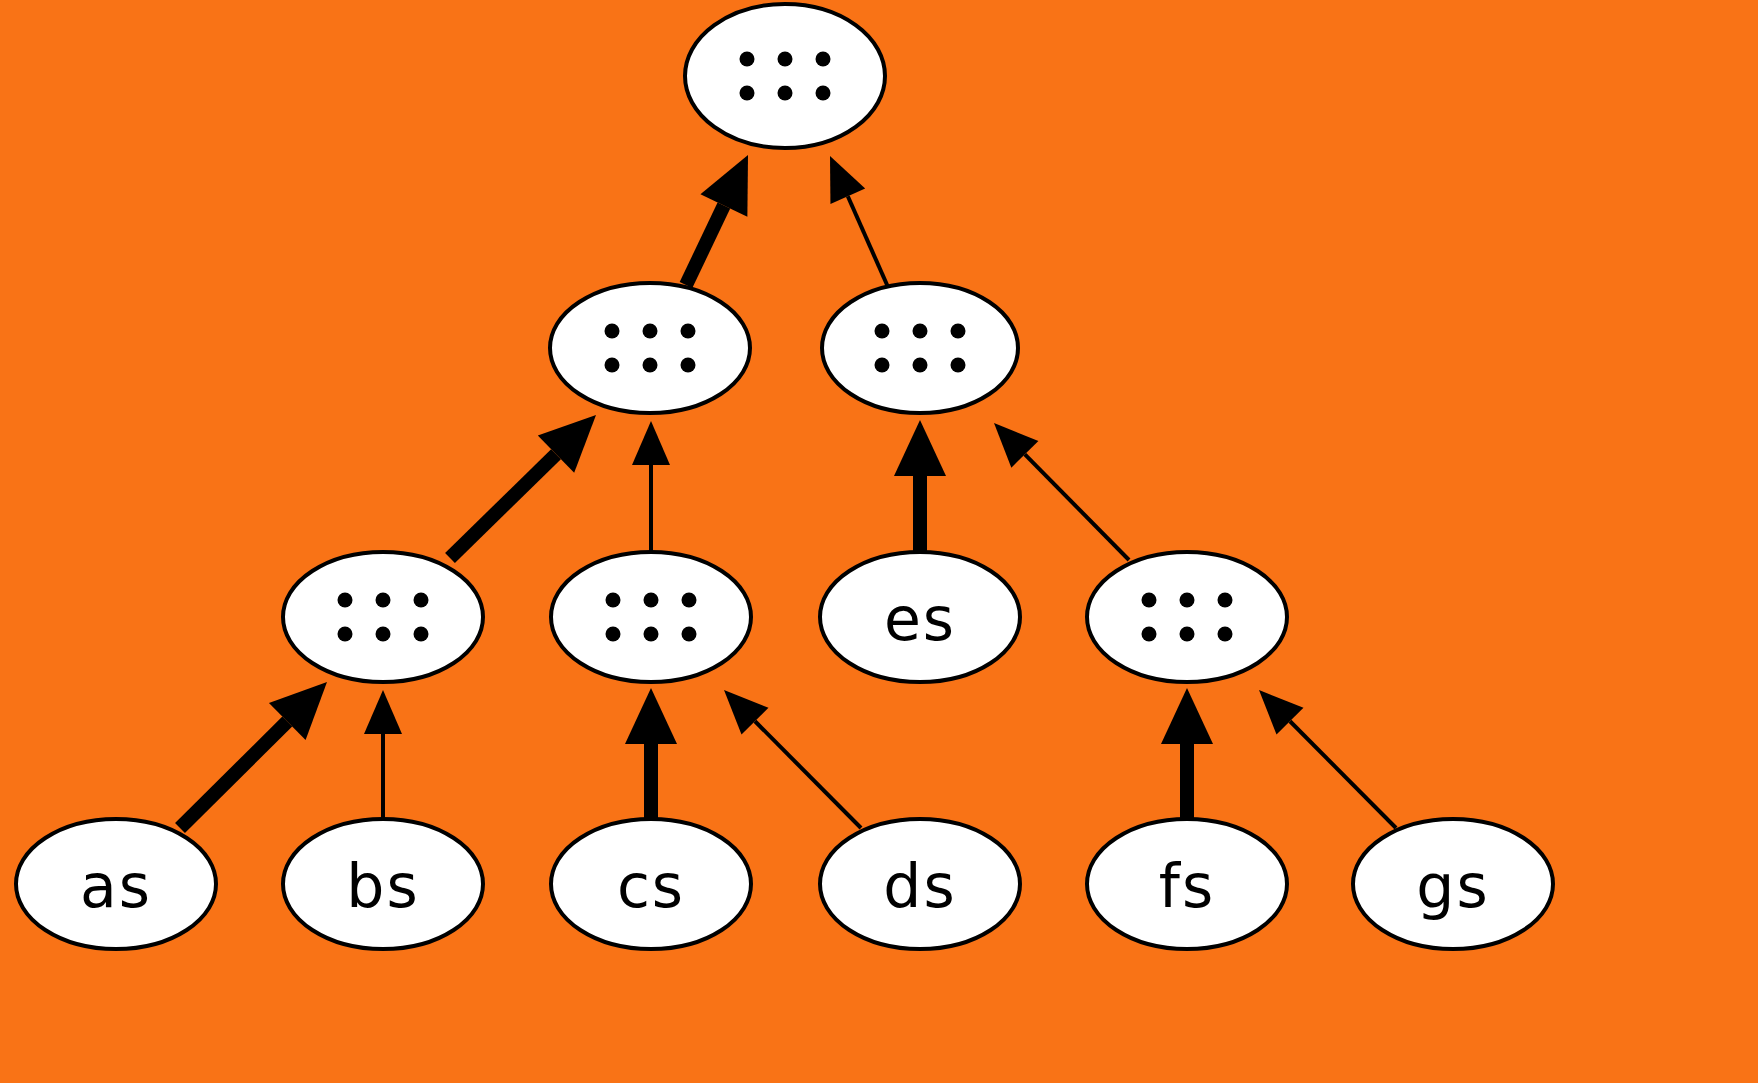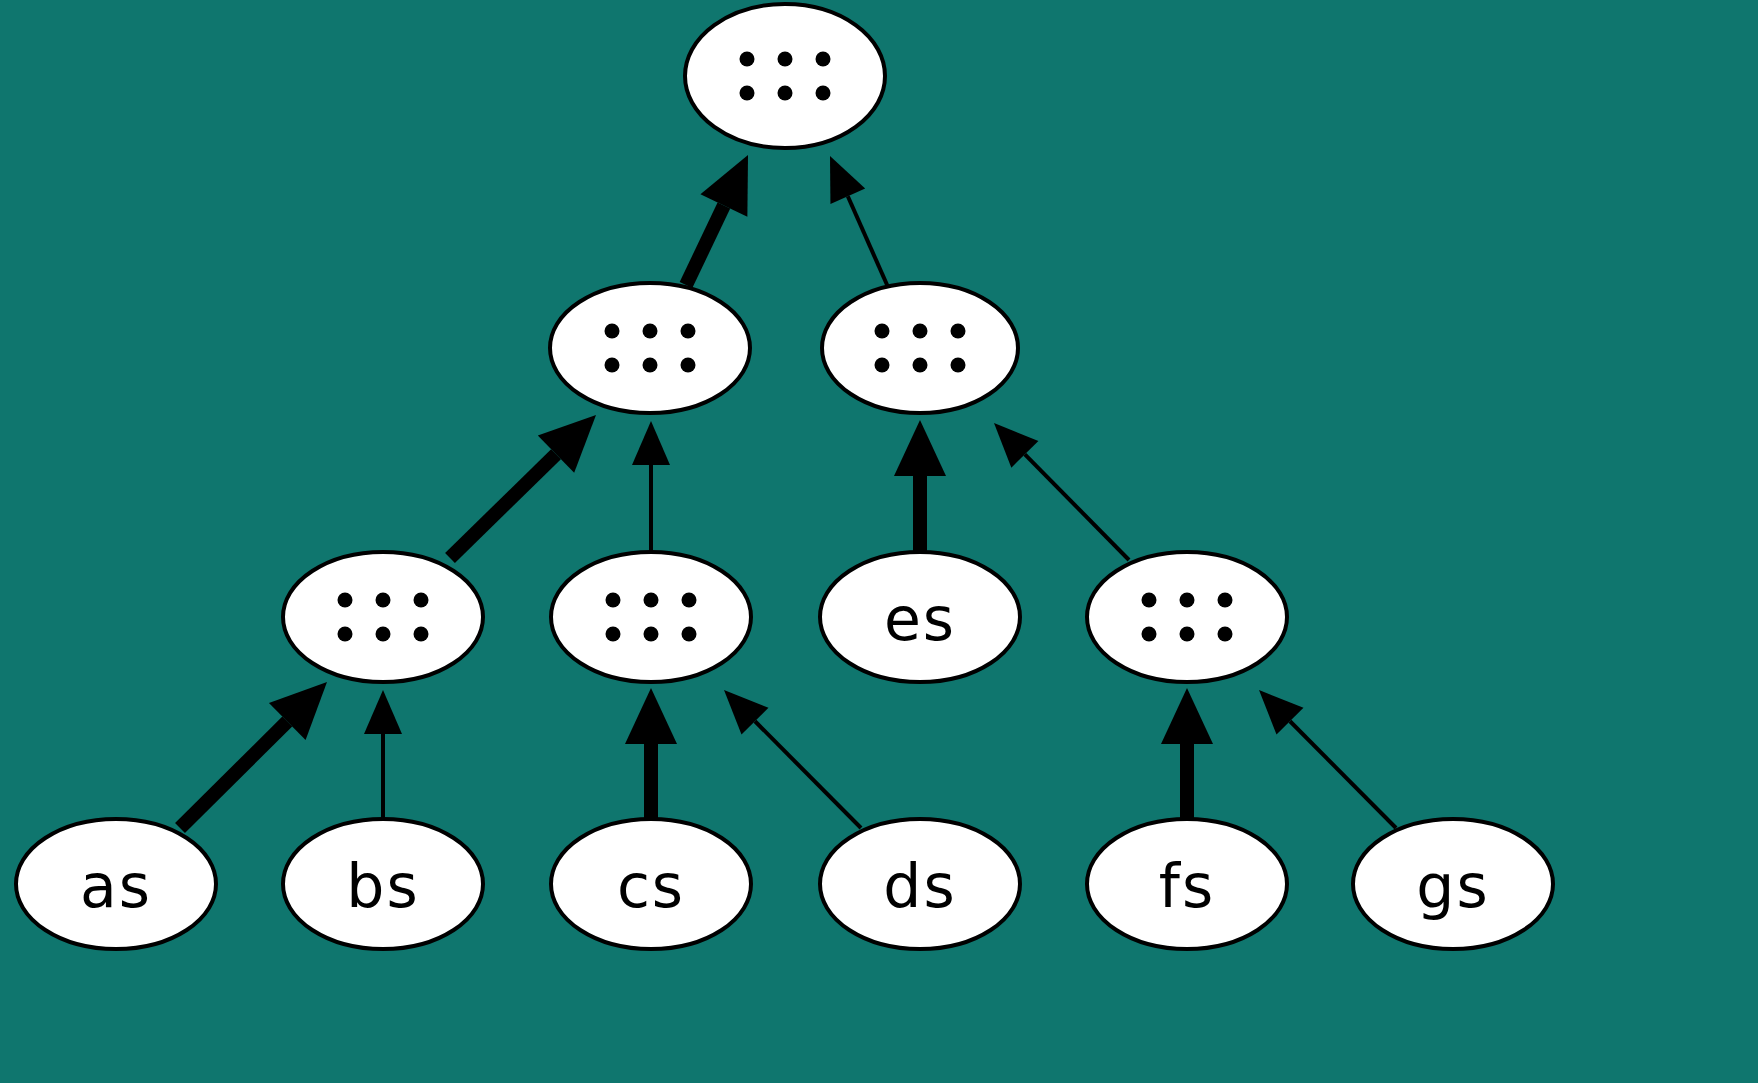--- a/index.html
+++ b/index.html
@@ -7,21 +7,21 @@
     padding: 0;
     background: #ffffff;
   }
   body {
     font-family: "DejaVu Sans", "Liberation Sans", sans-serif;
   }
   #stage {
     position: relative;
     width: 1758px;
     height: 1083px;
-    background: #0f766e;
+    background: #f97316;
     overflow: hidden;
   }
   #graph-svg {
     position: absolute;
     top: 0;
     left: 0;
     width: 1758px;
     height: 1083px;
     display: block;
   }

